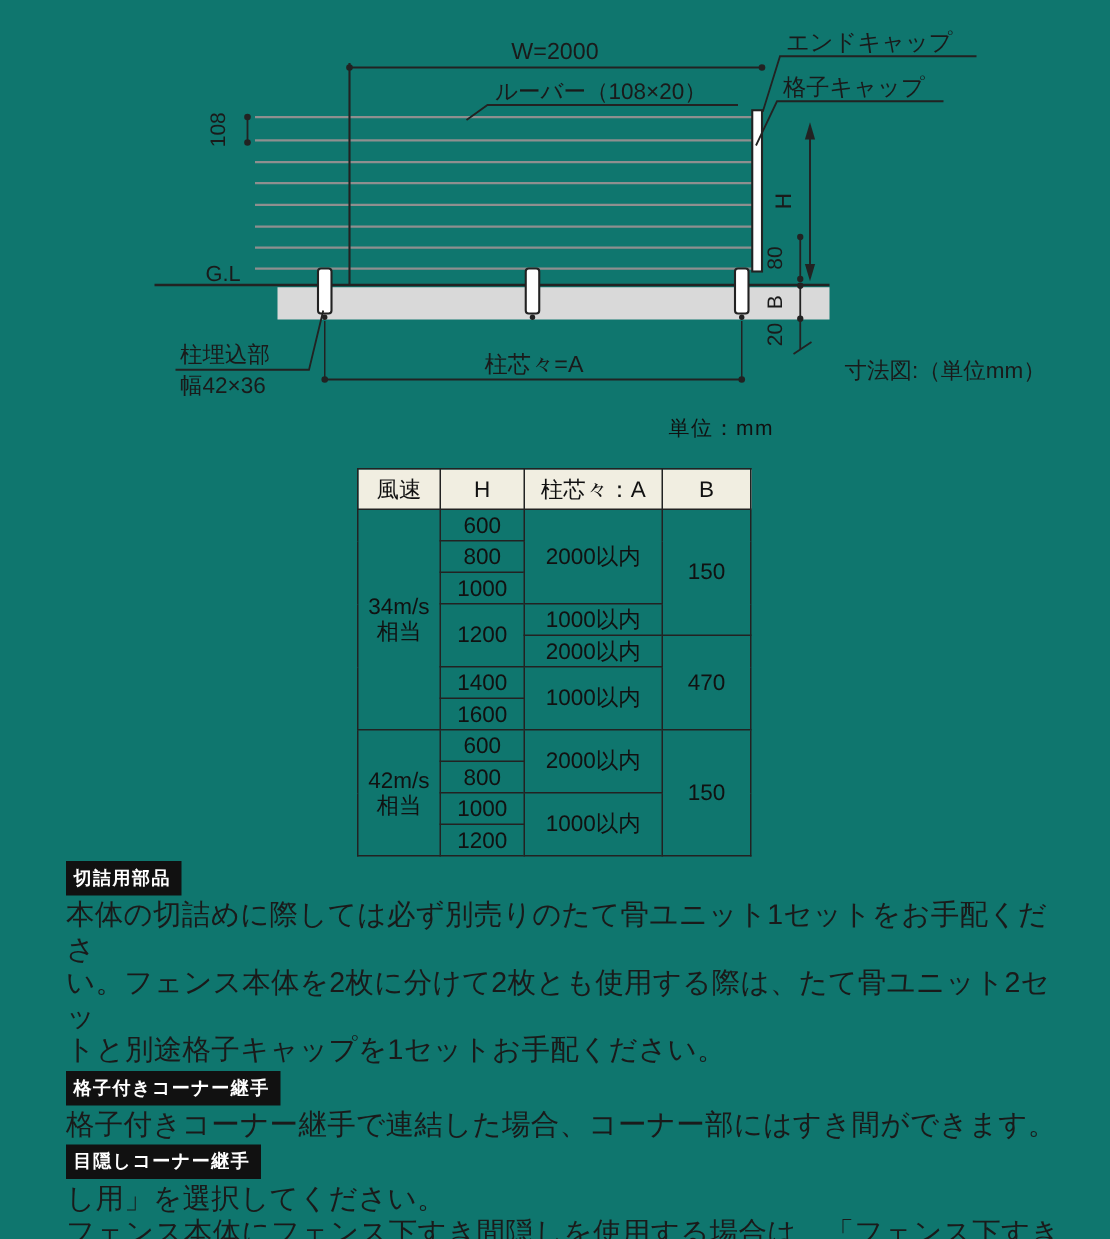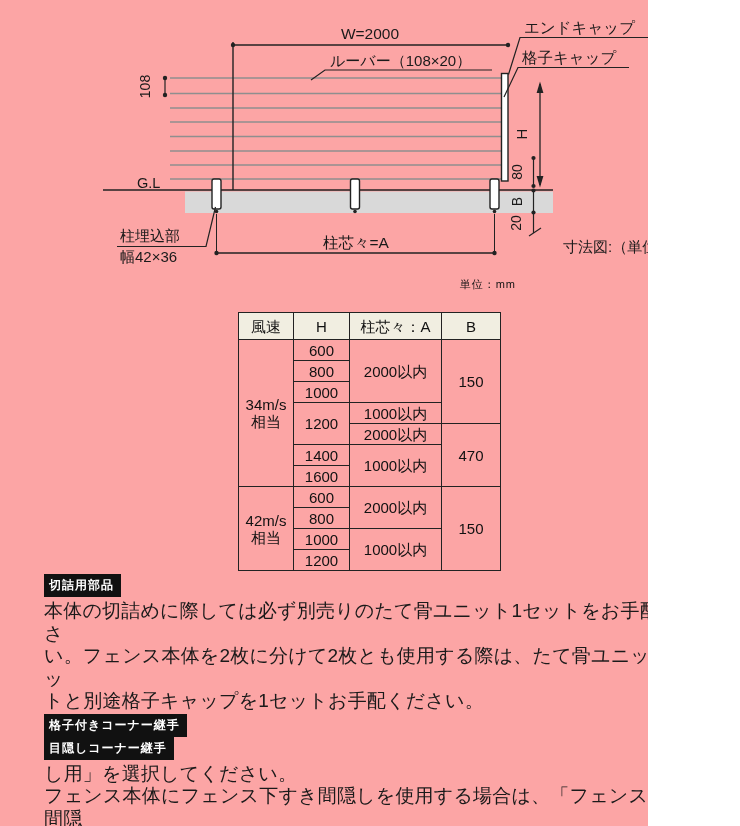--- a/index.html
+++ b/index.html
@@ -1,23 +1,23 @@
 <!DOCTYPE html>
 <html lang="ja"><head>
 <meta charset="utf-8">
 <style>
   html,body{margin:0;padding:0;background:#fff;}
-  .page{position:relative;width:648px;height:826px;background:#fca5a5;overflow:hidden;
+  .page{position:relative;width:740px;height:826px;background:#0f766e;overflow:hidden;
         font-family:"Liberation Sans",sans-serif;color:#1a1a1a;}
   
   .drawing{position:absolute;left:0;top:0;}
   svg text{font-family:"Liberation Sans",sans-serif;fill:#1a1a1a;}
   
   .unit-note{position:absolute;left:238px;top:277px;width:278px;text-align:right;
-             font-size:11px;letter-spacing:1px;color:#111;}
+             font-size:14px;letter-spacing:1px;color:#111;}
   table.spec{position:absolute;left:238px;top:312px;border-collapse:collapse;table-layout:fixed;}
   table.spec th,table.spec td{border:1.6px solid #222;text-align:center;vertical-align:middle;
              font-size:15px;color:#111;padding:0;font-weight:normal;line-height:17px;}
   table.spec th{background:#f1eee1;height:26px;}
   table.spec tr{height:21px;}
   
   .notes{position:absolute;left:44px;top:574px;width:672px;}
   .bullet{margin:0 0 14px 0;font-size:16px;line-height:20px;color:#1a1a1a;}
   .badge-row{margin:0;}
   .badge{display:inline-block;background:#111;color:#fff;font-size:12px;font-weight:bold;
@@ -189,20 +189,23 @@
     </div>
     <p class="sec-body">
       <span>本体の切詰めに際しては必ず別売りのたて骨ユニット1セットをお手配くださ</span>
       <span>い。フェンス本体を2枚に分けて2枚とも使用する際は、たて骨ユニット2セッ</span>
       <span>トと別途格子キャップを1セットお手配ください。</span>
     </p>
 
     <div class="badge-row">
       <span class="badge">格子付きコーナー継手</span>
     </div>
+    <p class="sec-body">
+      <span>格子付きコーナー継手で連結した場合、コーナー部にはすき間ができます。</span>
+    </p>
 
     <div class="badge-row">
       <span class="badge">目隠しコーナー継手</span>
     </div>
     <p class="sec-body">
       <span>し用」を選択してください。</span>
       <span>フェンス本体にフェンス下すき間隠しを使用する場合は、「フェンス下すき間隠</span>
     </p>
   </div>
 

